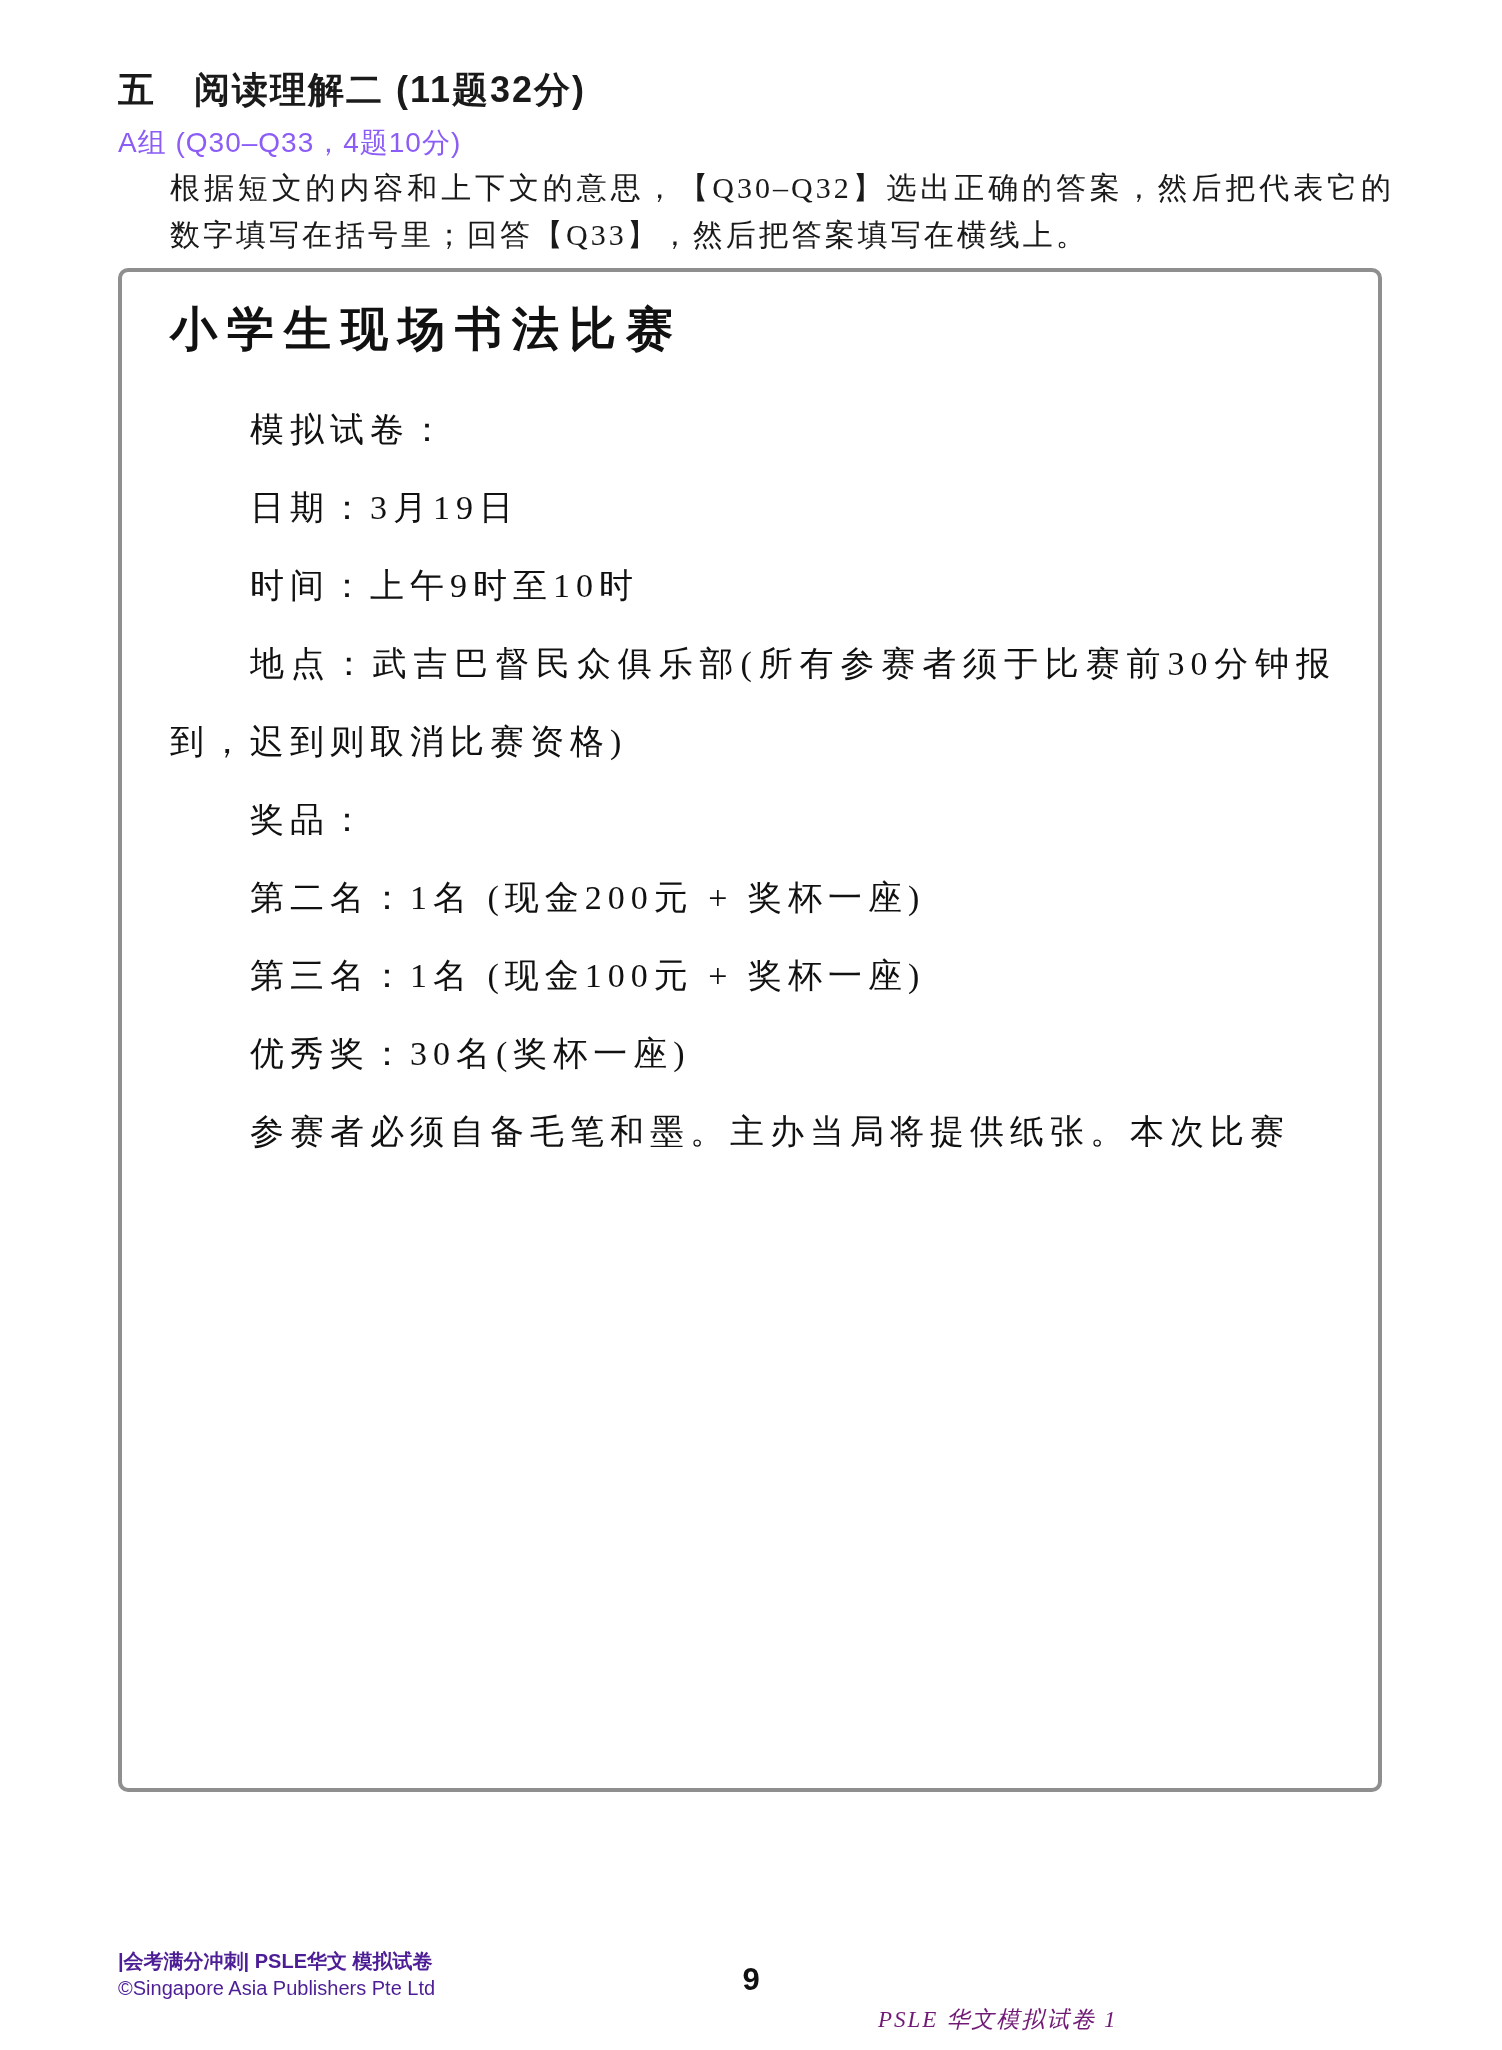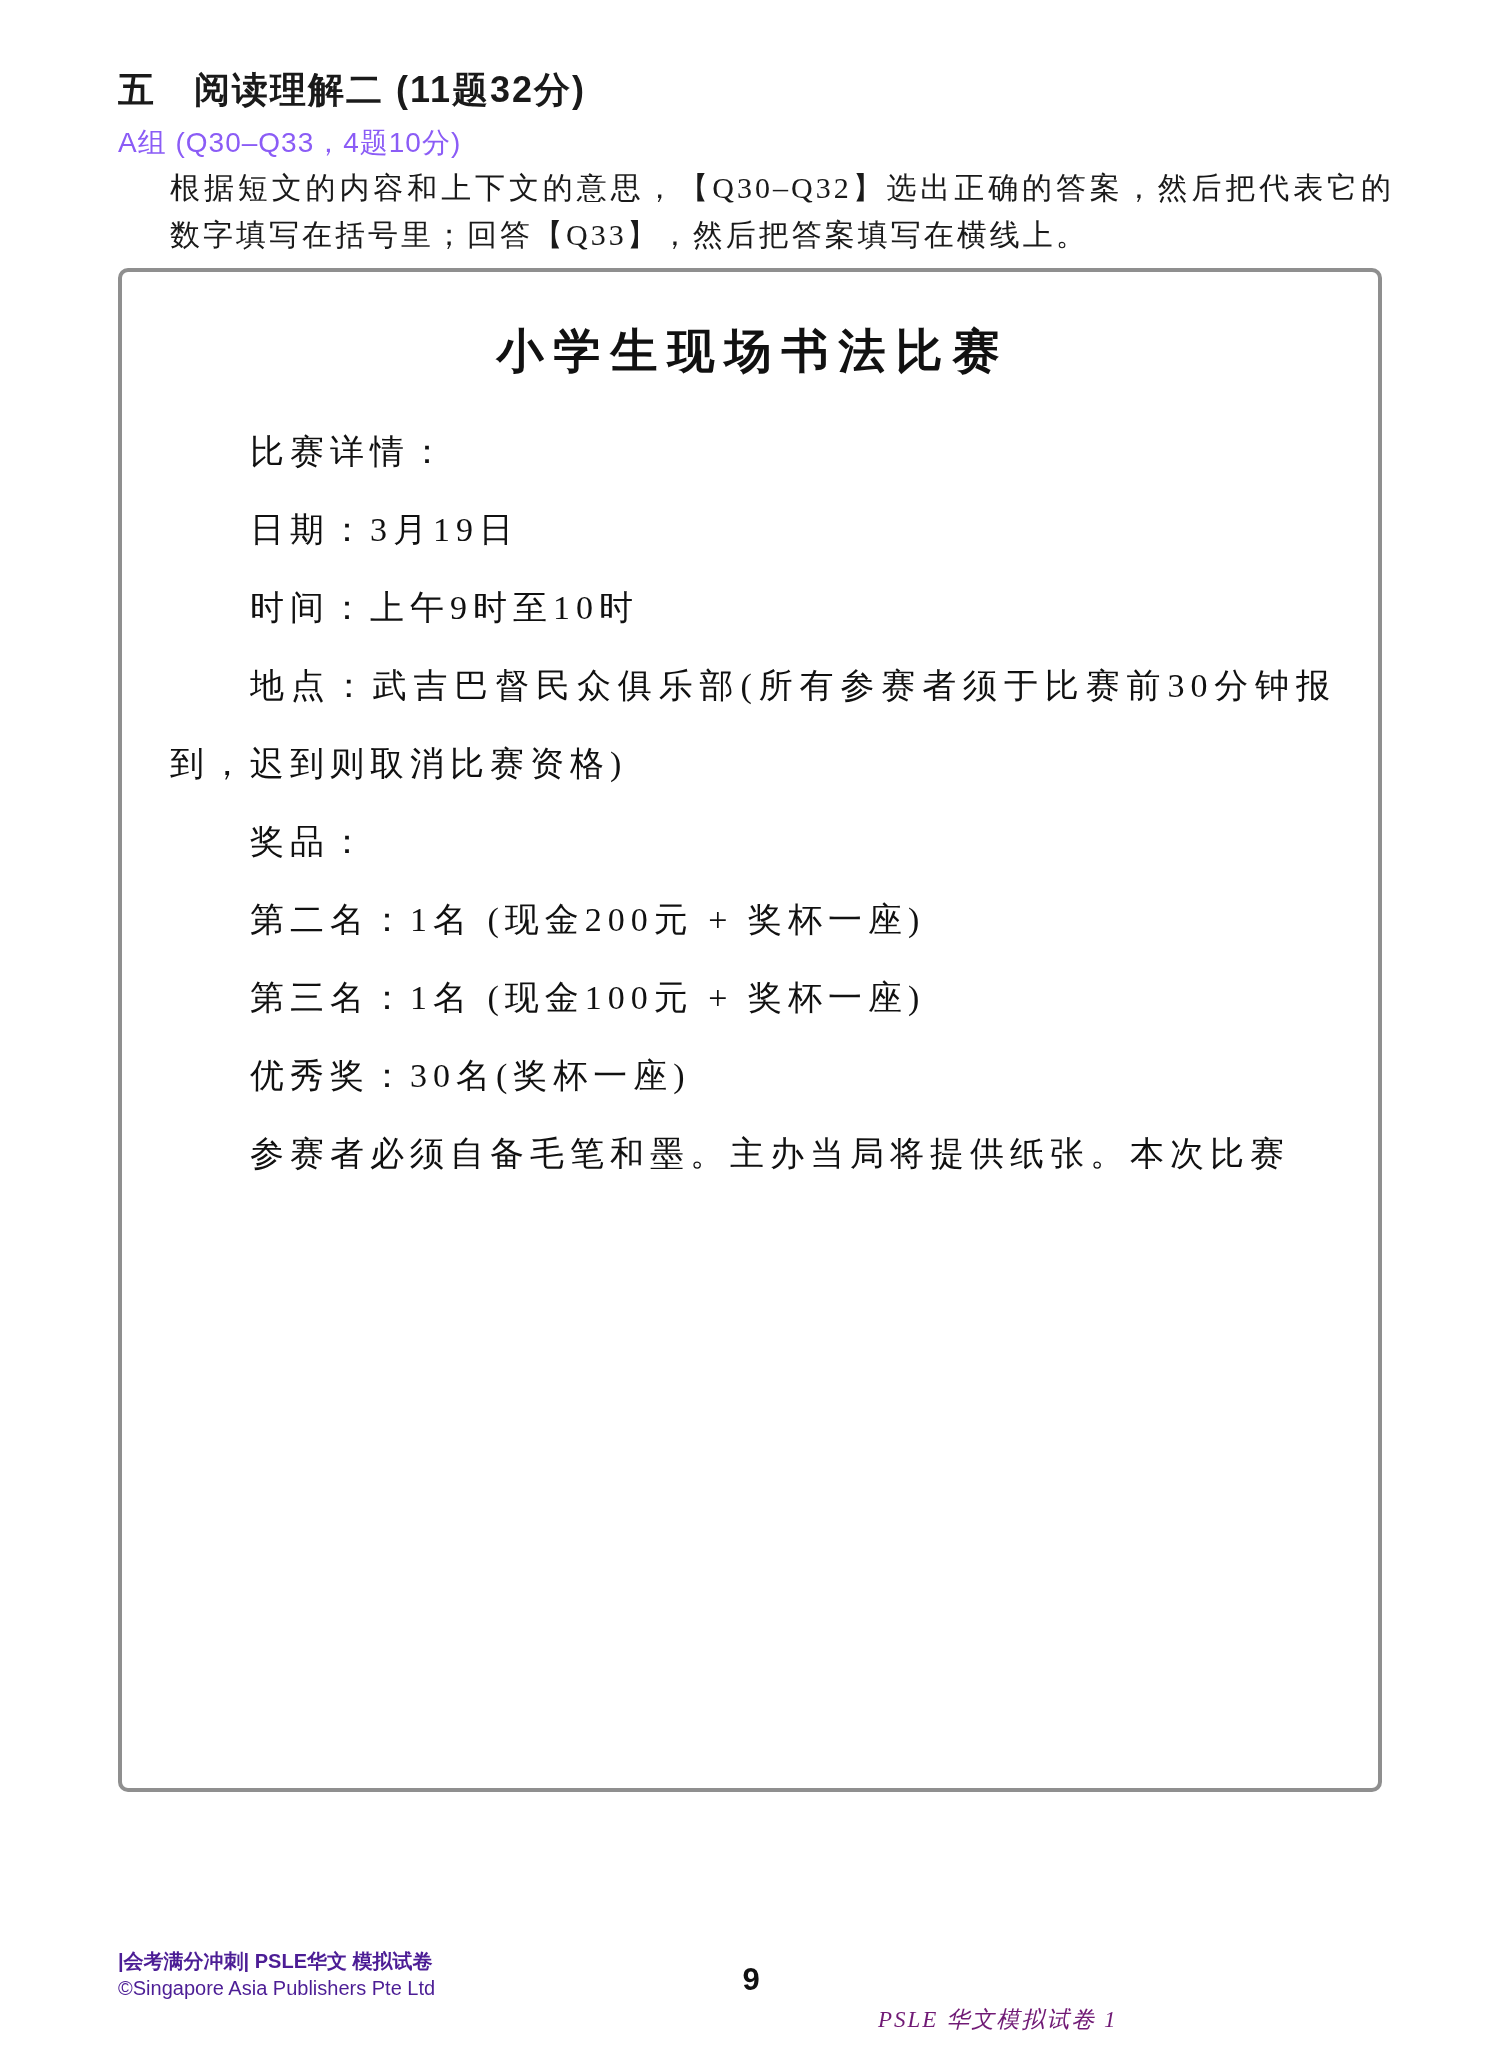--- a/index.html
+++ b/index.html
@@ -50,22 +50,21 @@
     position: absolute;
     left: 118px; top: 268px;
     width: 1264px;
     height: 1524px;
     border: 4px solid #8f8f8f;
     background: #ffffff;
     padding: 26px 42px 0 48px;
     overflow: hidden;
   }
   .passage-title {
-    margin-top: 22px;
-    text-align: center;
+    text-align: left;
     font-family: "Liberation Serif", serif;
     font-weight: bold;
     font-size: 47px;
     letter-spacing: 10px;
     color: #111111;
   }
   .passage-body {
     margin-top: 30px;
     font-family: "Liberation Serif", serif;
     font-size: 34px;
@@ -117,21 +116,21 @@
   <div class="group-line">A组 (Q30–Q33，4题10分)</div>
 
   <div class="instructions">根据短文的内容和上下文的意思，【Q30–Q32】选出正确的答案，然后把代表它的数字填写在括号里；回答【Q33】，然后把答案填写在横线上。</div>
 
   <div class="passage-box">
     <h2 class="passage-title">小学生现场书法比赛</h2>
 
     <div class="passage-body">
 
 
-        <p class="passage-para">比赛详情：</p>
+        <p class="passage-para">模拟试卷：</p>
 
         <p class="passage-para">日期：3月19日</p>
 
         <p class="passage-para">时间：上午9时至10时</p>
 
         <p class="passage-para">地点：武吉巴督民众俱乐部(所有参赛者须于比赛前30分钟报到，迟到则取消比赛资格)</p>
 
         <p class="passage-para">奖品：</p>
 
 

